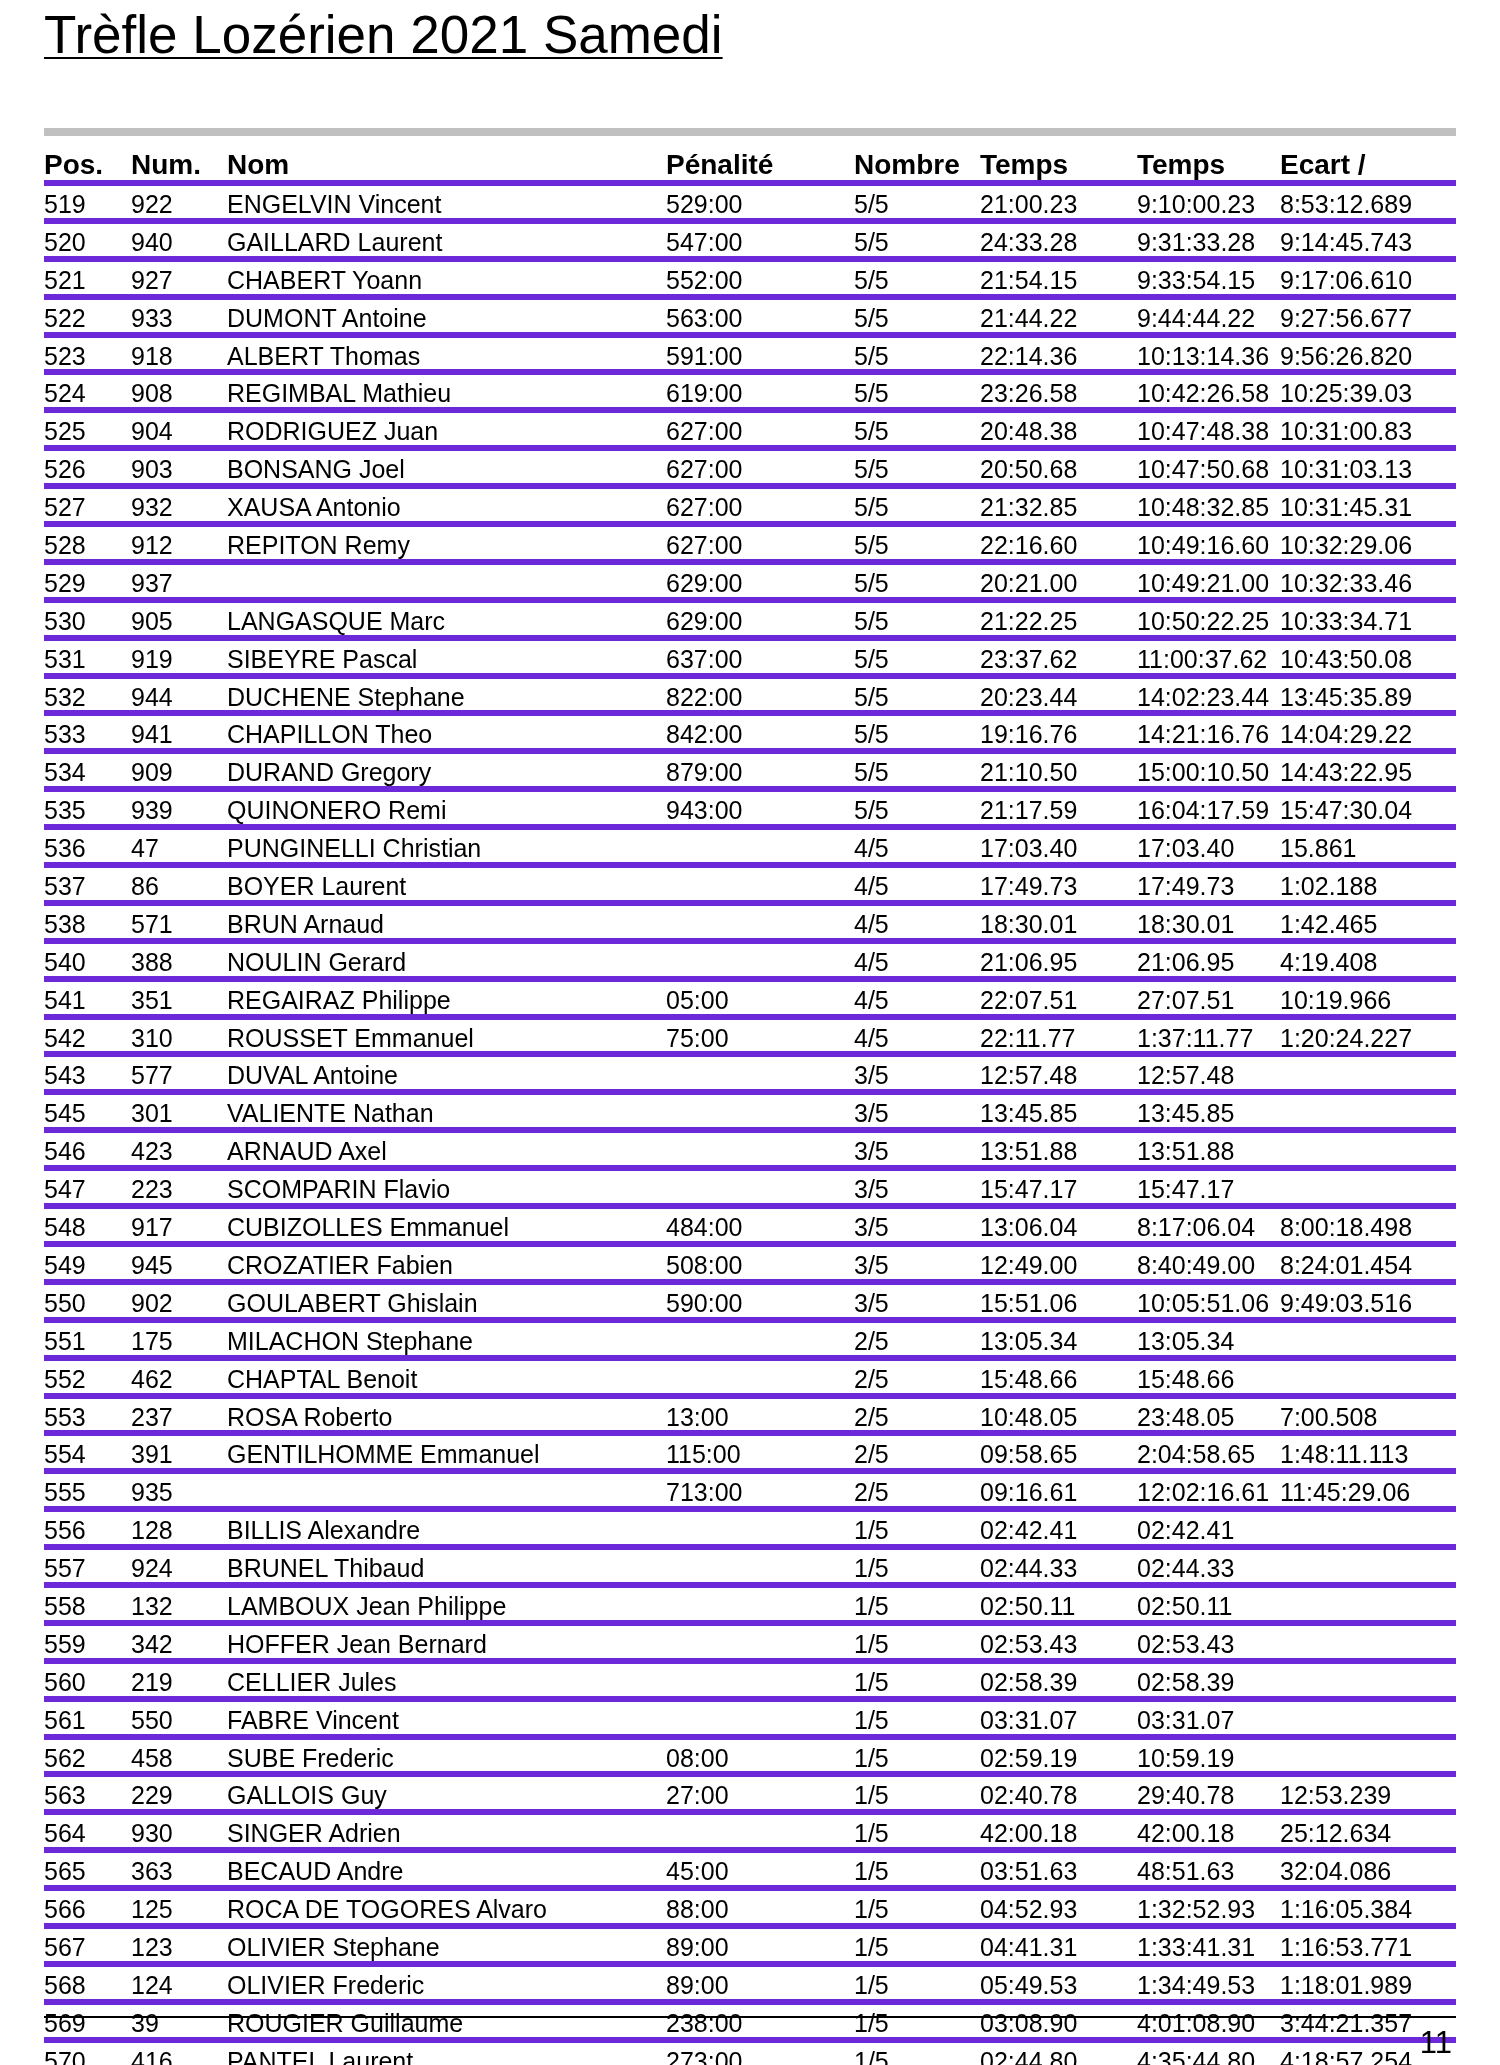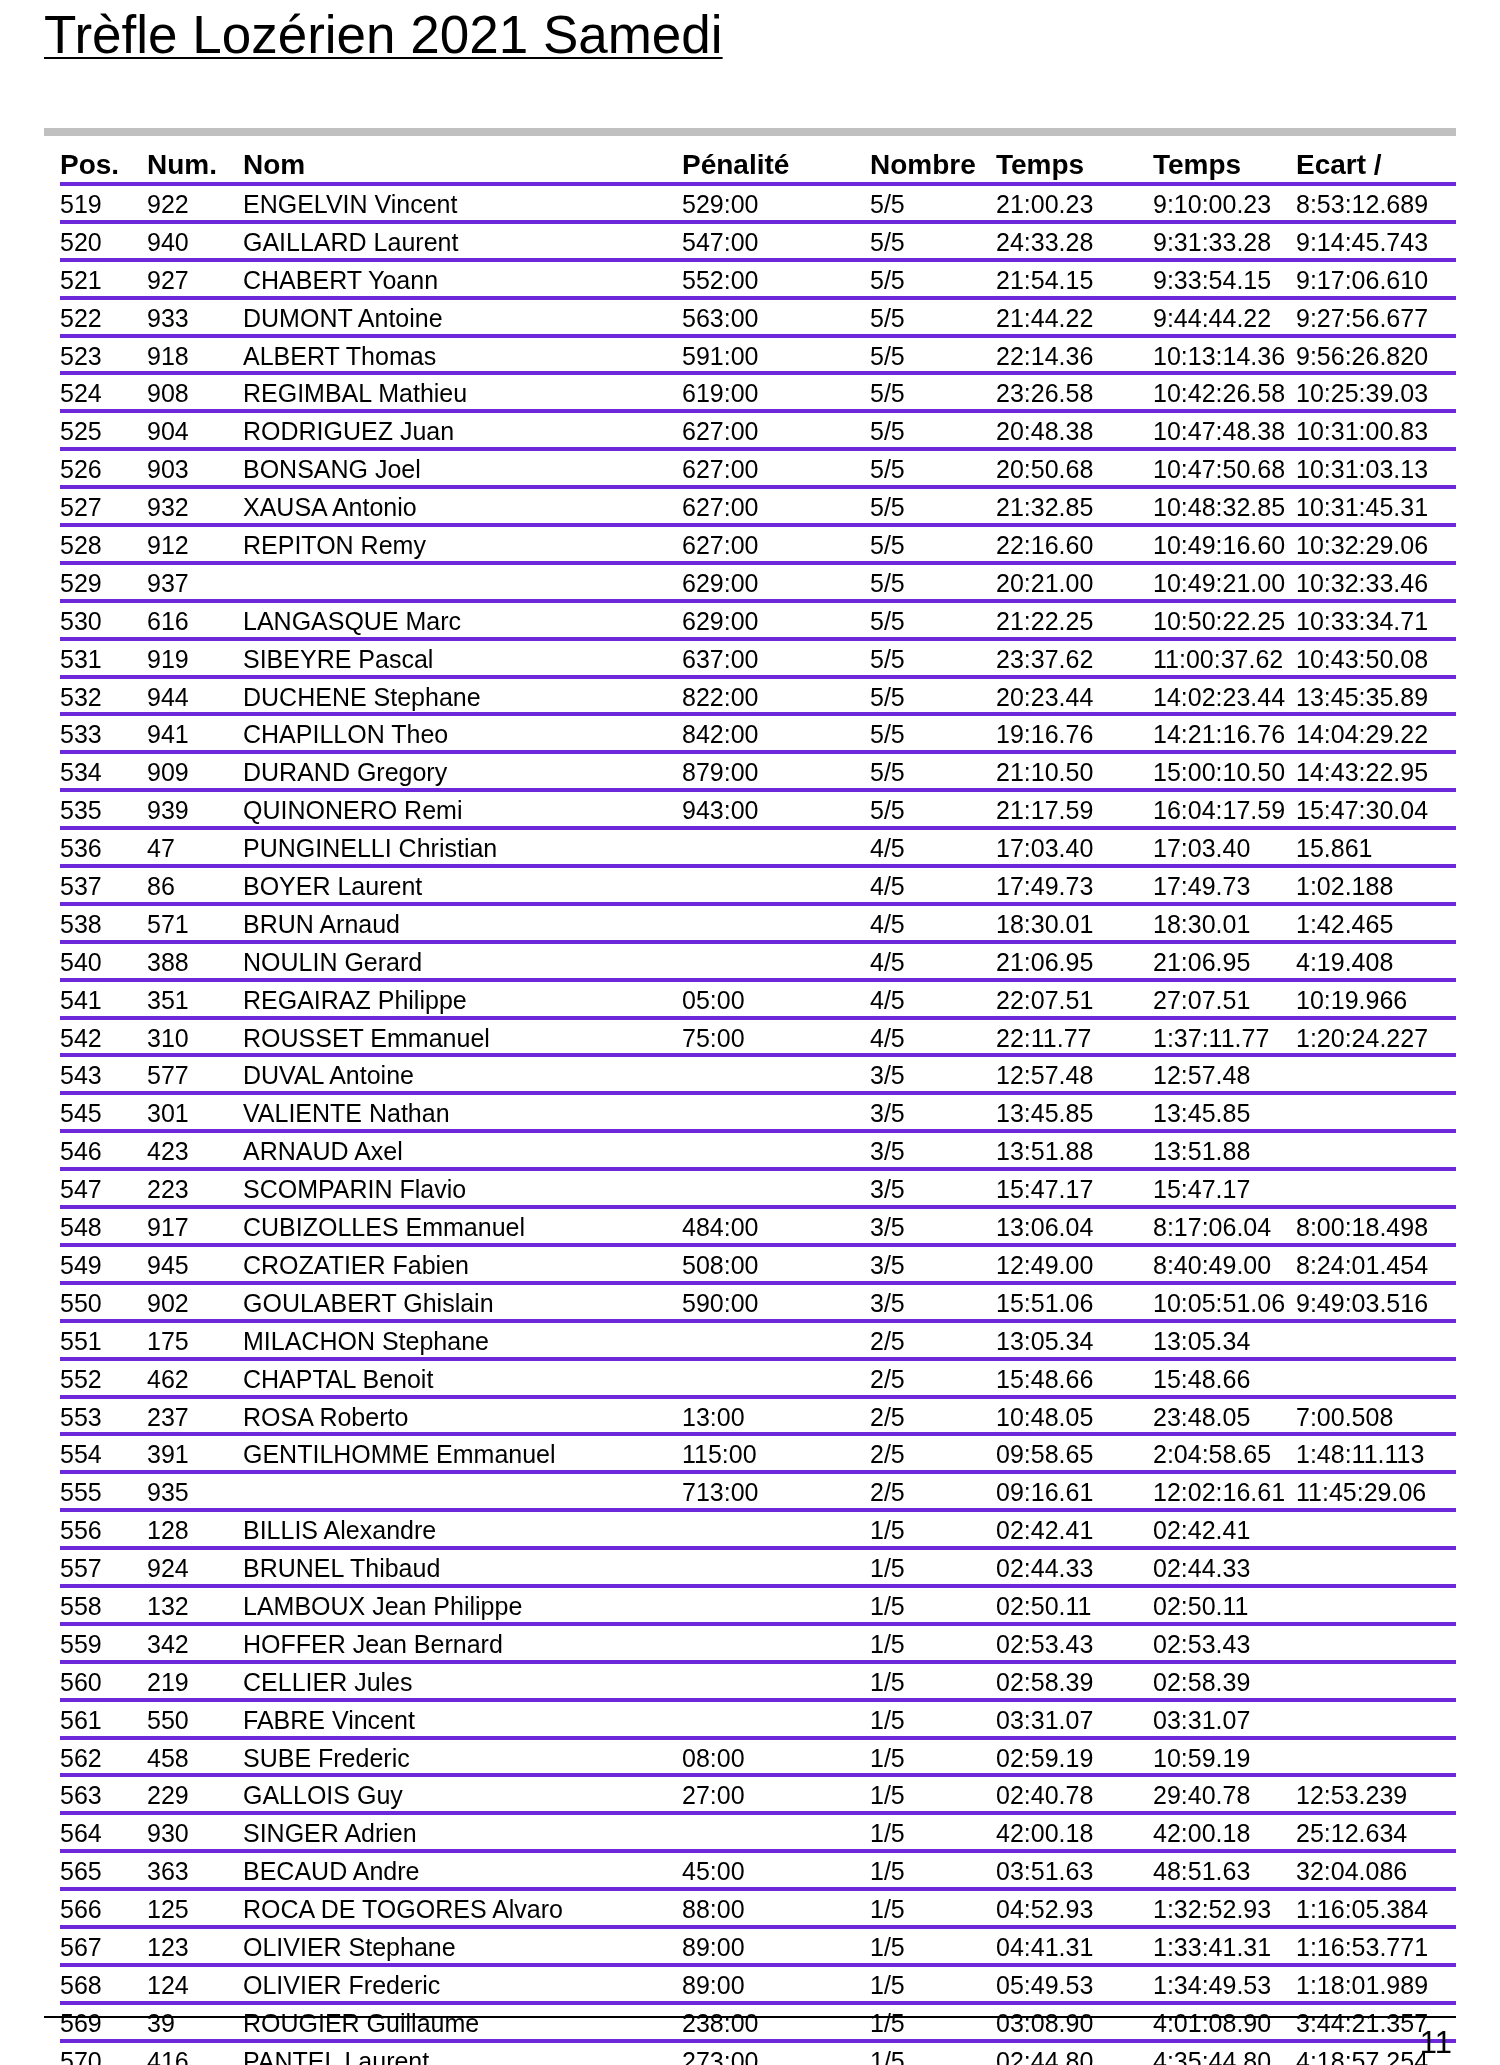--- a/index.html
+++ b/index.html
@@ -14,23 +14,22 @@
     white-space: nowrap;
   }
   .gray-bar {
     position: absolute; left: 44px; top: 128px; width: 1412px; height: 8px;
     background: #c0c0c0;
   }
   .table {
     position: absolute; left: 44px; top: 144px; width: 1412px;
   }
   .row {
-    position: relative; height: 37.9px; border-bottom: 4px solid #6d28d9;
+    position: relative; height: 37.9px; border-bottom: 6px solid #6d28d9;
     box-sizing: border-box;
-    margin-left: 16px;
   }
   .header { height: 42px; }
   .cell {
     position: absolute; top: 0; white-space: nowrap;
     font-size: 25px; line-height: 37px;
   }
   .header .cell { font-weight: bold; font-size: 28px; line-height: 42px; }
   .c0 { left: 0px; }
   .c1 { left: 87px; }
   .c2 { left: 183px; }
@@ -168,21 +167,21 @@
         <span class="cell c0">529</span>
         <span class="cell c1">937</span>
         <span class="cell c3">629:00</span>
         <span class="cell c4">5/5</span>
         <span class="cell c5">20:21.00</span>
         <span class="cell c6">10:49:21.00</span>
         <span class="cell c7">10:32:33.46</span>
       </div>
       <div class="row">
         <span class="cell c0">530</span>
-        <span class="cell c1">616</span>
+        <span class="cell c1">905</span>
         <span class="cell c2">LANGASQUE Marc</span>
         <span class="cell c3">629:00</span>
         <span class="cell c4">5/5</span>
         <span class="cell c5">21:22.25</span>
         <span class="cell c6">10:50:22.25</span>
         <span class="cell c7">10:33:34.71</span>
       </div>
       <div class="row">
         <span class="cell c0">531</span>
         <span class="cell c1">919</span>

